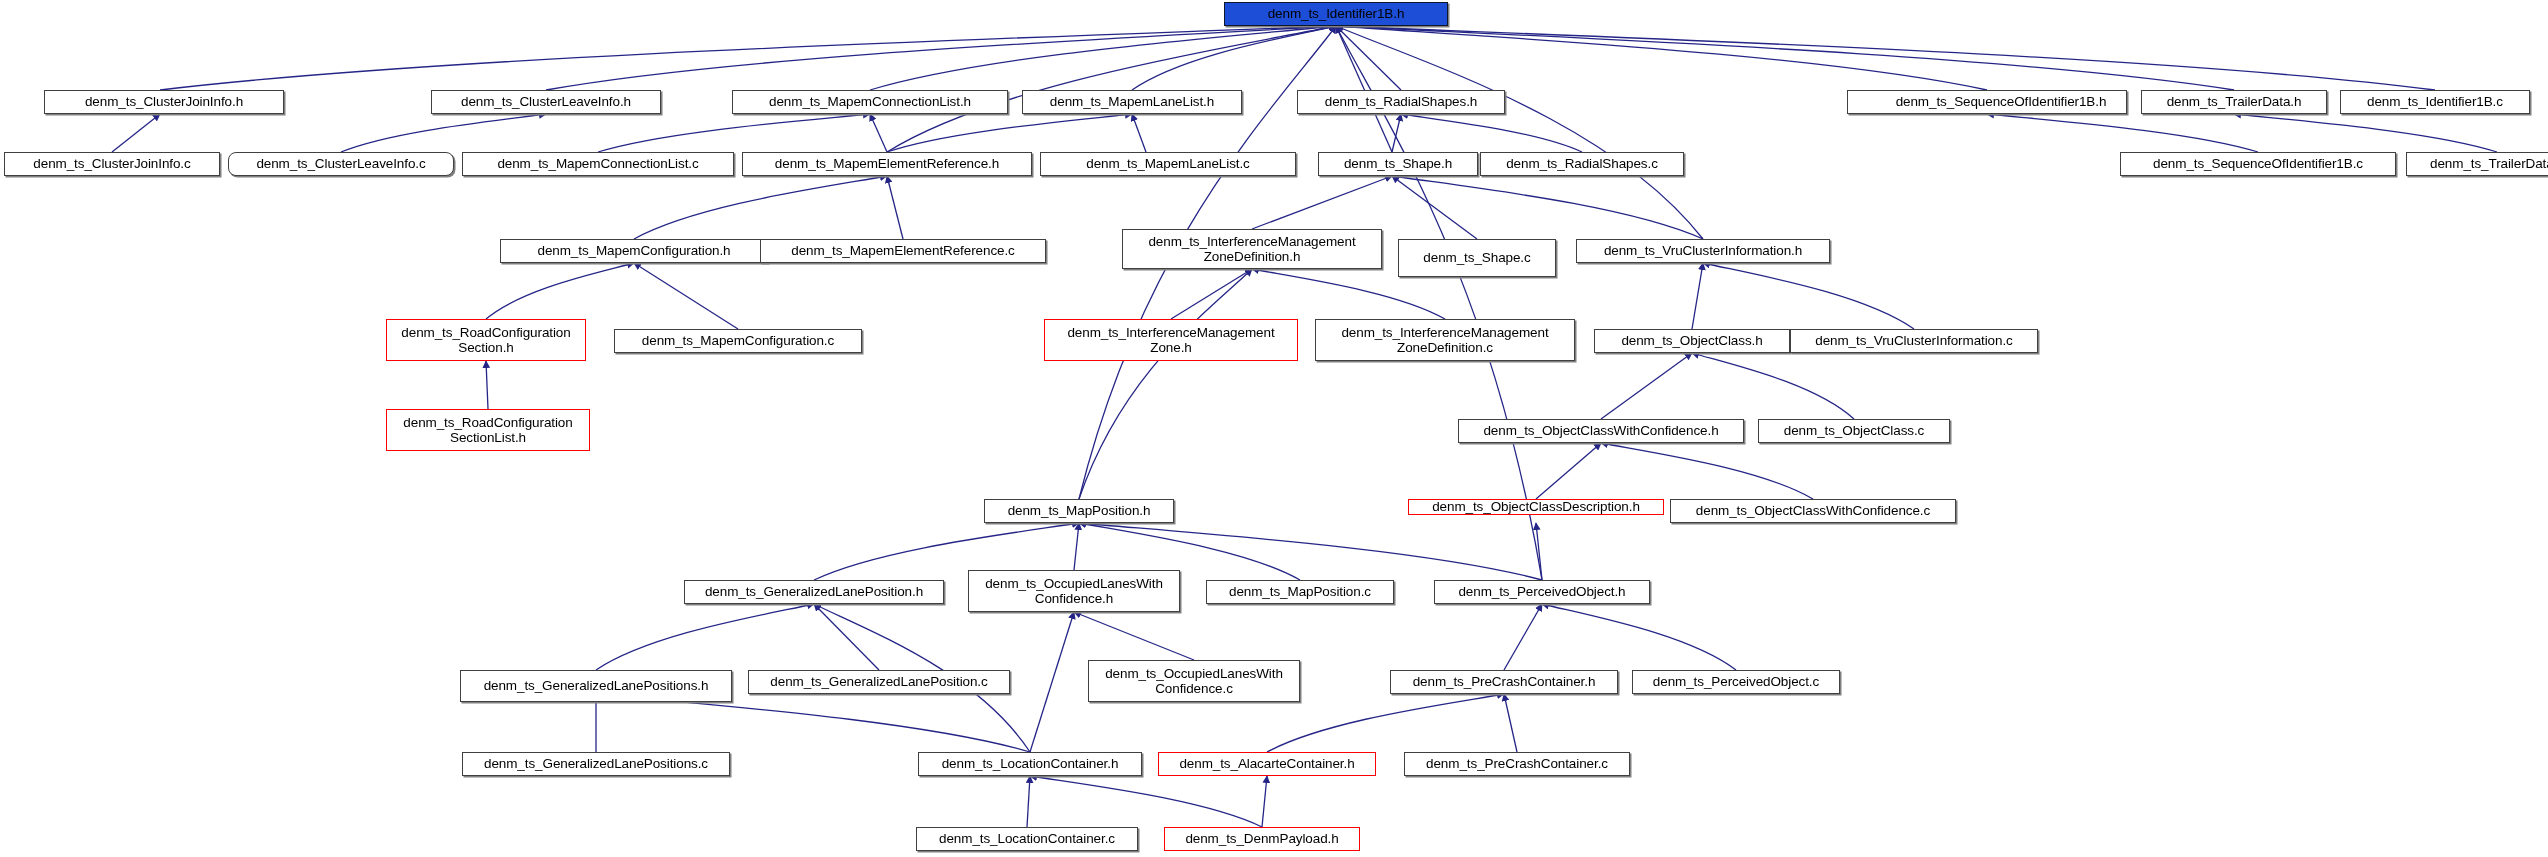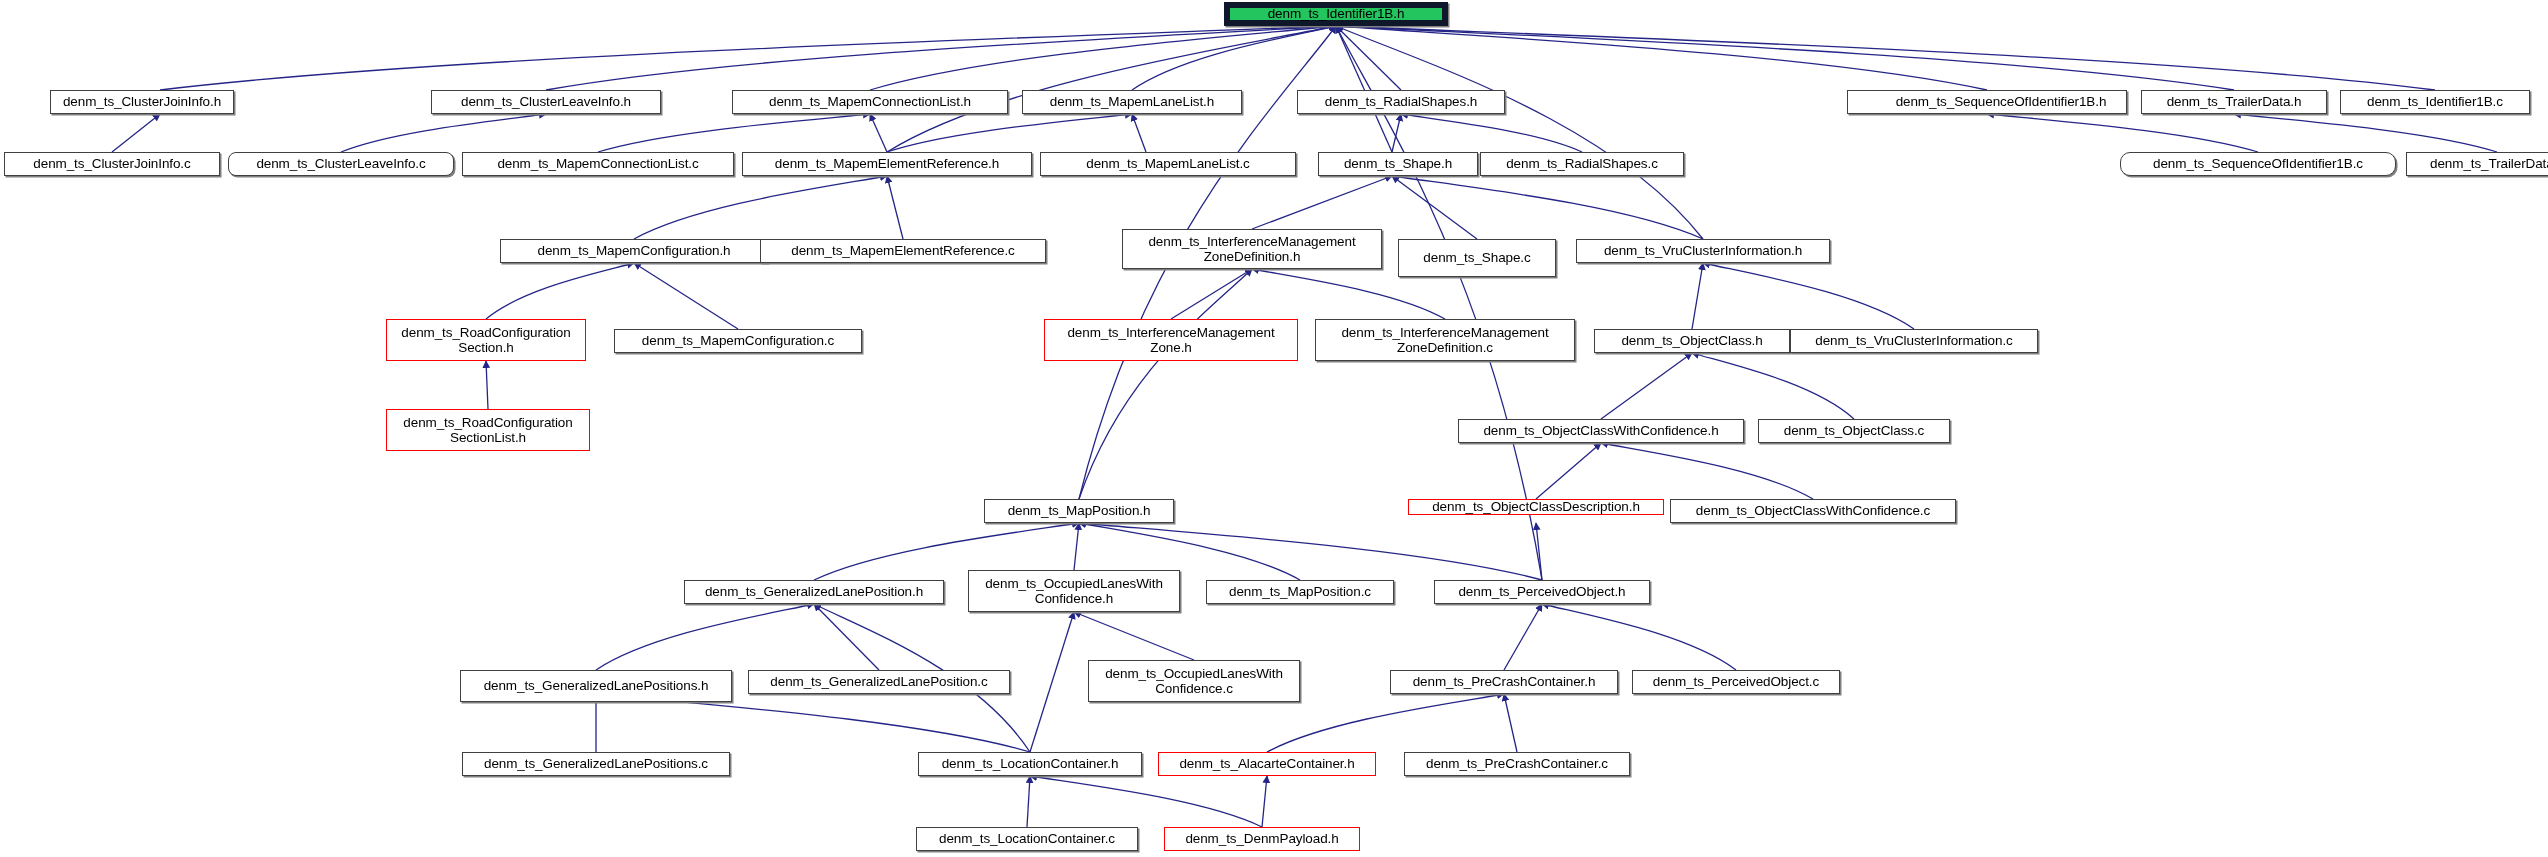--- a/index.html
+++ b/index.html
@@ -39,22 +39,22 @@
     white-space: pre-line;
     padding: 0 4px;
     box-shadow: 1.5px 1.5px 0 0 #808080;
     z-index: 2;
   }
   .node.red {
     border: 1px solid #ff0000;
     box-shadow: none;
   }
   .node.root {
-    background: #22c55e;
-    border: 6px solid #0f172a;
+    background: #1d4ed8;
+    border: 1px solid #0f172a;
   }
 </style>
 </head>
 <body>
 
 <div id="graph">
   <svg id="edges" xmlns="http://www.w3.org/2000/svg">
     <defs>
       <marker id="arrow" viewBox="0 0 10 10" refX="9" refY="5" markerWidth="6" markerHeight="6" orient="auto-start-reverse">
         <path d="M 0 0 L 10 5 L 0 10 z" fill="#252587"></path>
@@ -117,36 +117,36 @@
         <path d="M 1030 752 C 921.5 720.1 704.5 704.44 596 694" fill="none" stroke="#252587" stroke-width="1.3" marker-end="url(#arrow)"></path>
         <path d="M 1267 752 C 1326.25 720.1 1444.75 704.44 1504 694" fill="none" stroke="#252587" stroke-width="1.3" marker-end="url(#arrow)"></path>
         <path d="M 1517 752 L 1504 694" fill="none" stroke="#252587" stroke-width="1.3" marker-end="url(#arrow)"></path>
         <path d="M 1027 827 L 1030 776" fill="none" stroke="#252587" stroke-width="1.3" marker-end="url(#arrow)"></path>
         <path d="M 1262 827 C 1204 798.95 1088 785.18 1030 776" fill="none" stroke="#252587" stroke-width="1.3" marker-end="url(#arrow)"></path>
         <path d="M 1262 827 L 1267 776" fill="none" stroke="#252587" stroke-width="1.3" marker-end="url(#arrow)"></path>
       </g>
   </svg>
   <div id="node-layer">
       <div class="node root" style="left: 1224px; top: 2px; width: 224px; height: 24px;">denm_ts_Identifier1B.h</div>
-      <div class="node" style="left: 50px; top: 90px; width: 184px; height: 24px;">denm_ts_ClusterJoinInfo.h</div>
+      <div class="node" style="left: 44px; top: 90px; width: 240px; height: 24px;">denm_ts_ClusterJoinInfo.h</div>
       <div class="node" style="left: 431px; top: 90px; width: 230px; height: 24px;">denm_ts_ClusterLeaveInfo.h</div>
       <div class="node" style="left: 732px; top: 90px; width: 276px; height: 24px;">denm_ts_MapemConnectionList.h</div>
       <div class="node" style="left: 1022px; top: 90px; width: 220px; height: 24px;">denm_ts_MapemLaneList.h</div>
       <div class="node" style="left: 1297px; top: 90px; width: 208px; height: 24px;">denm_ts_RadialShapes.h</div>
       <div class="node" style="left: 1847px; top: 90px; width: 280px; height: 24px; padding-left: 32px;">denm_ts_SequenceOfIdentifier1B.h</div>
       <div class="node" style="left: 2141px; top: 90px; width: 186px; height: 24px;">denm_ts_TrailerData.h</div>
       <div class="node" style="left: 2340px; top: 90px; width: 190px; height: 24px;">denm_ts_Identifier1B.c</div>
       <div class="node" style="left: 4px; top: 152px; width: 216px; height: 24px;">denm_ts_ClusterJoinInfo.c</div>
       <div class="node" style="left: 228px; top: 152px; width: 226px; height: 24px; border-radius: 8px;">denm_ts_ClusterLeaveInfo.c</div>
       <div class="node" style="left: 462px; top: 152px; width: 272px; height: 24px;">denm_ts_MapemConnectionList.c</div>
       <div class="node" style="left: 742px; top: 152px; width: 290px; height: 24px;">denm_ts_MapemElementReference.h</div>
       <div class="node" style="left: 1040px; top: 152px; width: 256px; height: 24px;">denm_ts_MapemLaneList.c</div>
       <div class="node" style="left: 1312px; top: 152px; width: 160px; height: 24px; margin-left: 6px;">denm_ts_Shape.h</div>
       <div class="node" style="left: 1480px; top: 152px; width: 204px; height: 24px;">denm_ts_RadialShapes.c</div>
-      <div class="node" style="left: 2120px; top: 152px; width: 276px; height: 24px; border-radius: 10px;">denm_ts_SequenceOfIdentifier1B.c</div>
+      <div class="node" style="left: 2120px; top: 152px; width: 276px; height: 24px;">denm_ts_SequenceOfIdentifier1B.c</div>
       <div class="node" style="left: 2406px; top: 152px; width: 182px; height: 24px;">denm_ts_TrailerData.c</div>
       <div class="node" style="left: 500px; top: 239px; width: 268px; height: 24px;">denm_ts_MapemConfiguration.h</div>
       <div class="node" style="left: 760px; top: 239px; width: 286px; height: 24px;">denm_ts_MapemElementReference.c</div>
       <div class="node" style="left: 1122px; top: 229px; width: 260px; height: 40px;">denm_ts_InterferenceManagement
 ZoneDefinition.h</div>
       <div class="node" style="left: 1398px; top: 239px; width: 158px; height: 38px;">denm_ts_Shape.c</div>
       <div class="node" style="left: 1576px; top: 239px; width: 254px; height: 24px;">denm_ts_VruClusterInformation.h</div>
       <div class="node red" style="left: 386px; top: 319px; width: 200px; height: 42px;">denm_ts_RoadConfiguration
 Section.h</div>
       <div class="node" style="left: 614px; top: 329px; width: 248px; height: 24px;">denm_ts_MapemConfiguration.c</div>

